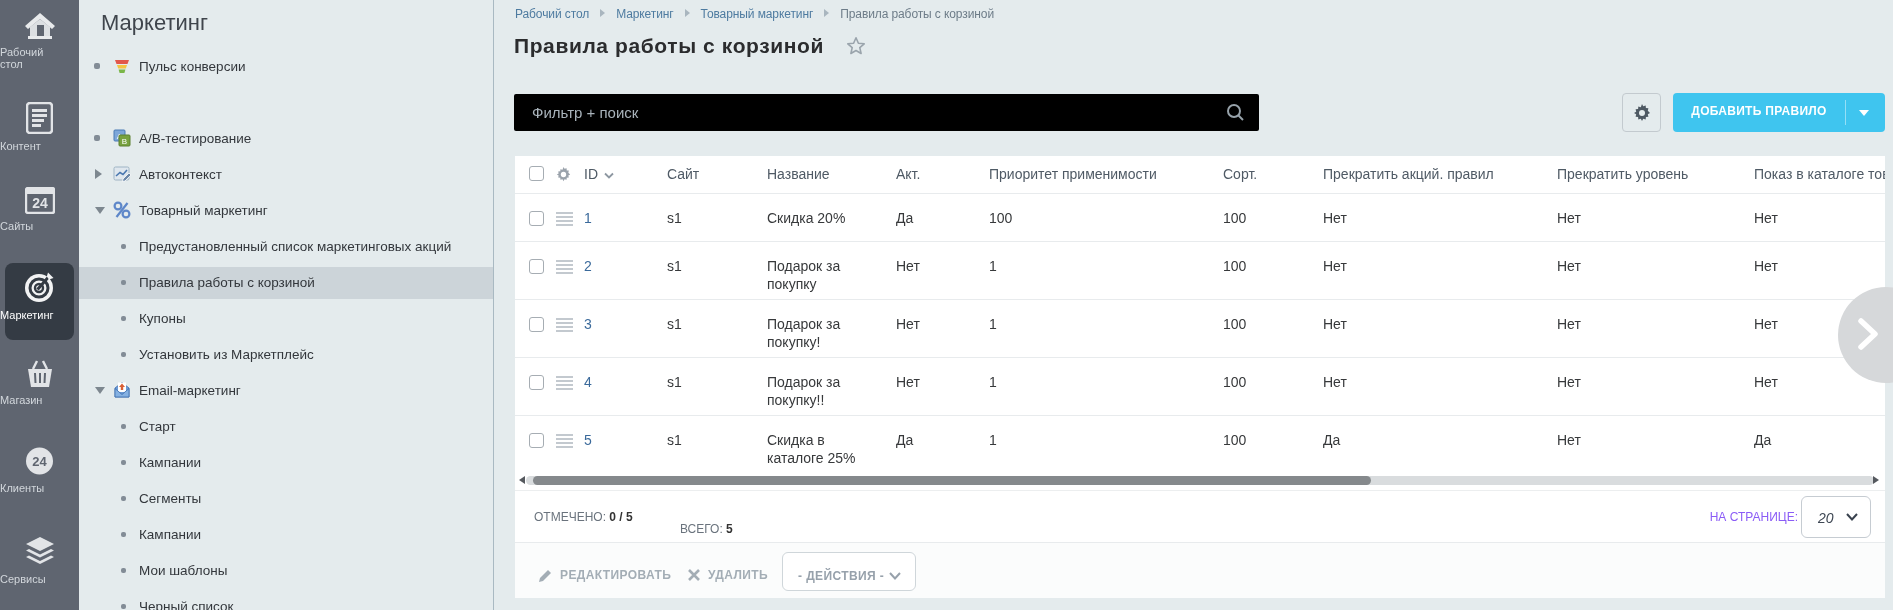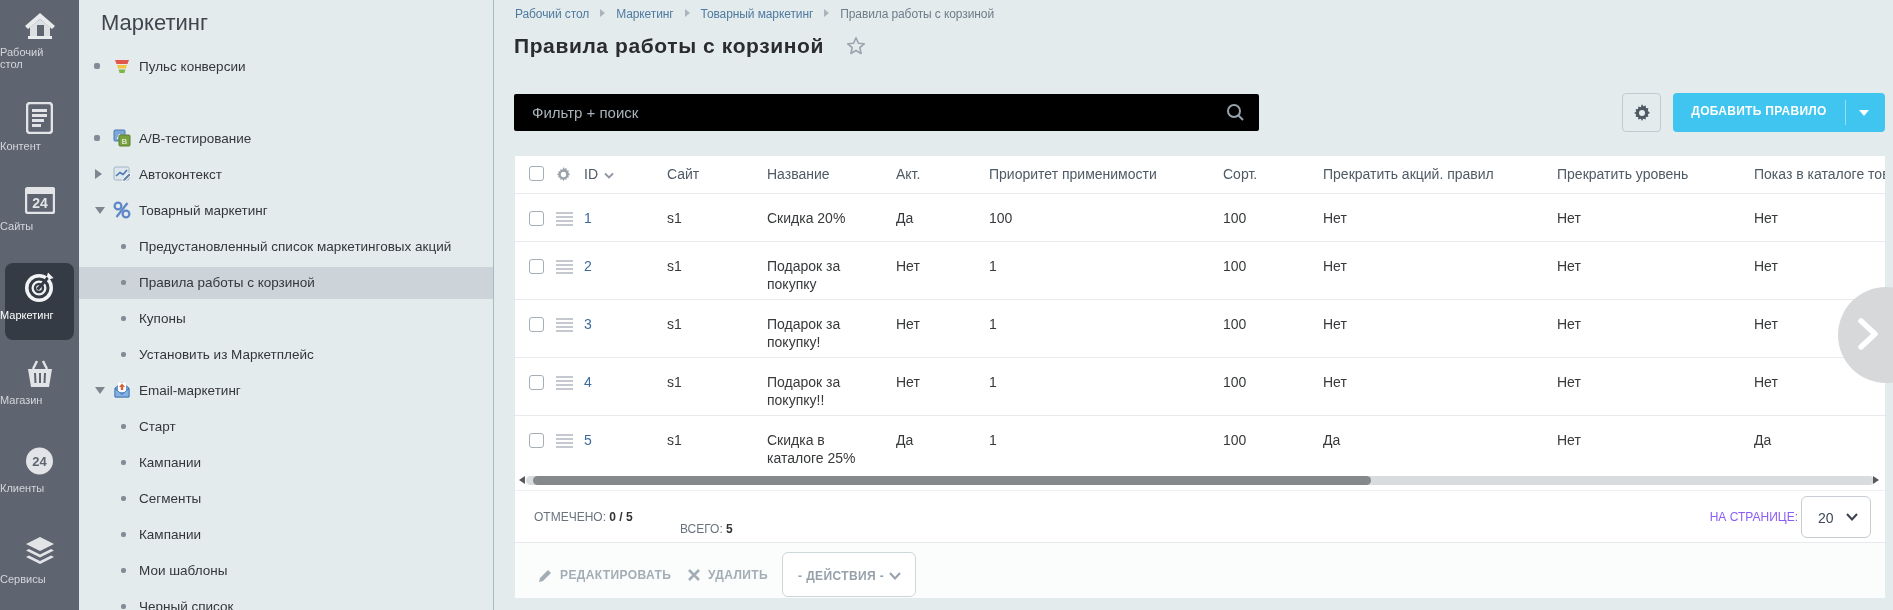--- a/index.html
+++ b/index.html
@@ -56,23 +56,23 @@
 
   .hscroll { position:absolute; left:0; top:318px; width:1370px; height:12px; }
   .hscroll .track { position:absolute; left:11px; top:2px; right:11px; height:9px; background:#d9dcde; border-radius:5px; }
   .hscroll .thumb { position:absolute; left:18px; top:2px; width:838px; height:9px; background:#85898c; border-radius:5px; }
   .hscroll .la { position:absolute; left:4px; top:2px; width:0; height:0; border-right:6px solid #55595e; border-top:4px solid transparent; border-bottom:4px solid transparent; }
   .hscroll .ra { position:absolute; right:6px; top:2px; width:0; height:0; border-left:6px solid #55595e; border-top:4px solid transparent; border-bottom:4px solid transparent; }
 
   .gfoot { position:absolute; left:0; top:334px; width:1370px; height:53px; border-top:1px solid #eceeef; border-bottom:1px solid #e8ebed; font-size:12px; color:#6a737d; }
   .gfoot b { color:#333; }
   .abar { position:absolute; left:0; top:387px; width:1370px; height:55px; background:#fbfcfc; font-size:12px; font-weight:700; letter-spacing:0.4px; color:#a3adb5; }
-  .actbtn { position:absolute; left:267px; top:9px; width:134px; height:45px; border:1px solid #cfd6da; border-radius:6px; background:#fff; color:#97a1ab; }
-
-  .pagesel { position:absolute; left:1286px; top:340px; width:70px; height:42px; border:1px solid #c6ccd2; border-radius:6px; background:#fff; }
+  .actbtn { position:absolute; left:267px; top:9px; width:134px; height:39px; border:1px solid #cfd6da; border-radius:6px; background:#fff; color:#97a1ab; }
+
+  .pagesel { position:absolute; left:1286px; top:340px; width:70px; height:42px; border:1px solid #c6ccd2; border-radius:6px; background:#fff;font-style:italic; }
 
   .circlebtn { position:absolute; left:1838px; top:287px; width:96px; height:96px; border-radius:50%; background:#d6d8da; }
   .circlebtn svg { position:absolute; left:19px; top:31px; }
 </style>
 </head>
 <body>
 
 <div class="leftbar"></div>
 <div class="lb-active"></div>
 

